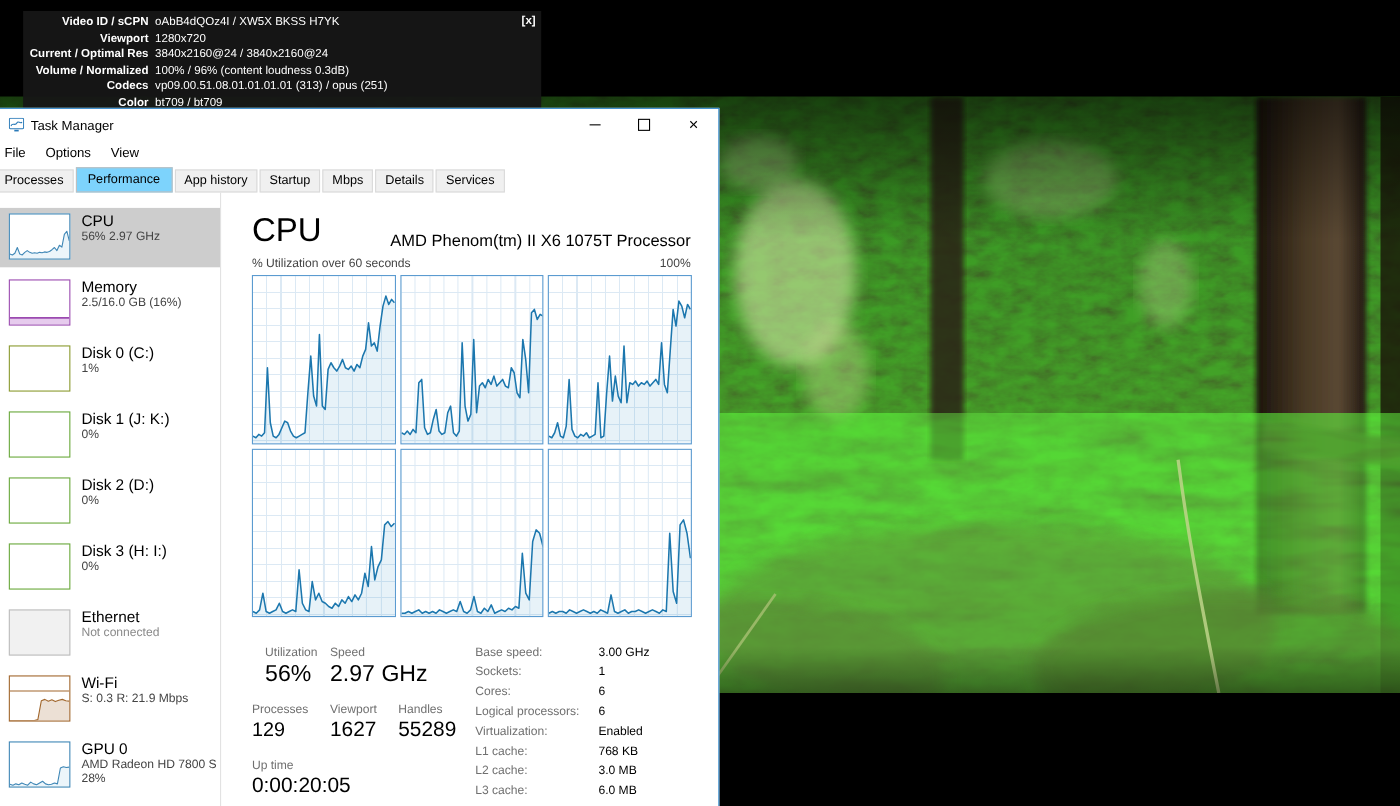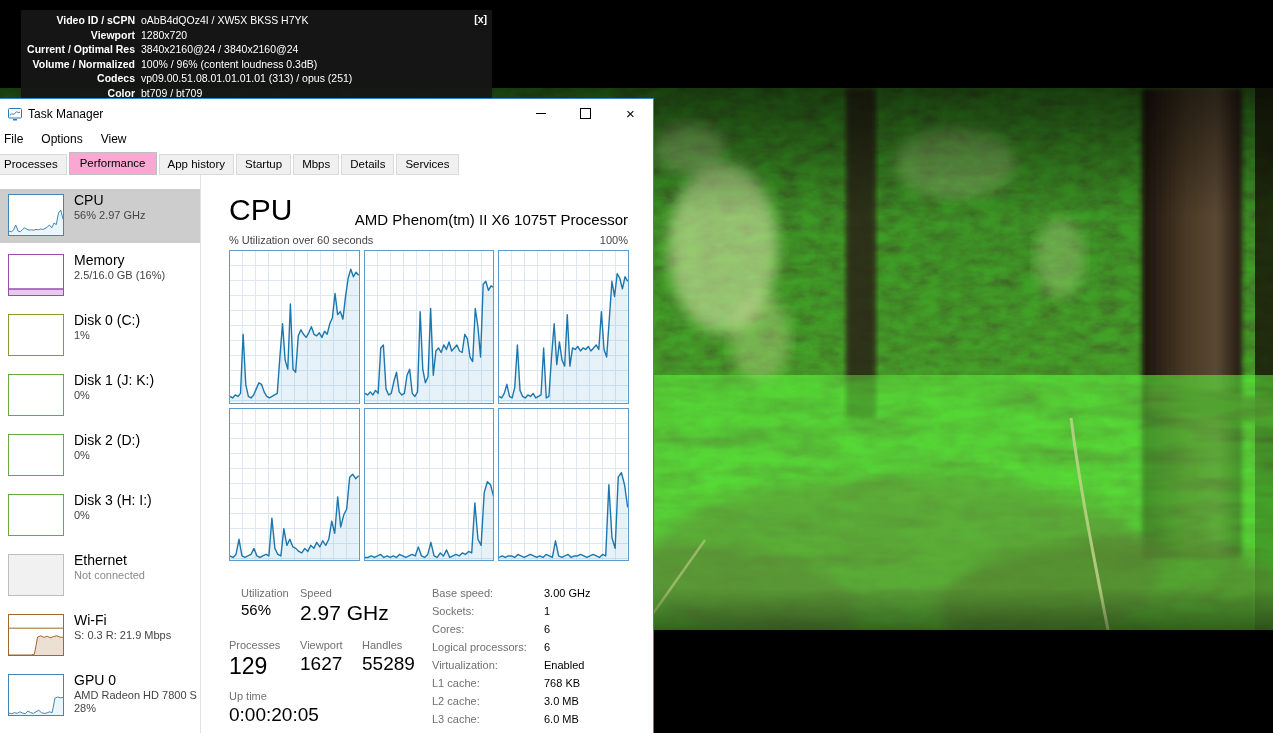--- a/index.html
+++ b/index.html
@@ -31,21 +31,21 @@
            display:flex;align-items:center;justify-content:center;font-family:inherit;}
   .glyph-min{width:10px;height:1px;background:#000;display:block;}
   .glyph-max{width:9px;height:9px;border:1px solid #000;display:block;}
   .glyph-close{font-size:15px;line-height:1;color:#000;}
 
   .menubar{height:22px;display:flex;align-items:center;font-size:12px;padding-left:0;}
   .menu-item{padding:2px 9px;cursor:default;}
 
   .tabbar{height:25px;display:flex;align-items:flex-end;font-size:11.5px;padding-left:0;}
   .tab{padding:3px 8px 4px;background:#f0f0f0;border:1px solid #d9d9d9;margin-right:2px;cursor:pointer;}
-  .tab.active{background:#f9a8d4;border-color:#bfbfbf;padding:4px 10px 5px;}
+  .tab.active{background:#7dd3fc;border-color:#bfbfbf;padding:4px 10px 5px;}
 
   .content{position:absolute;left:0;top:76px;right:0;bottom:0;}
   .sidebar{position:absolute;left:0;top:0;bottom:0;width:206px;border-right:1px solid #e2e2e2;
            padding-top:14px;box-sizing:border-box;overflow:hidden;}
   .side-item{position:relative;height:54px;margin-bottom:6px;cursor:pointer;}
   .side-item.selected{background:#cdcdcd;}
   .thumb{position:absolute;left:13px;top:5px;width:56px;height:42px;background:#fff;
          box-sizing:border-box;border:1px solid #888;}
   .thumb svg{position:absolute;left:0;top:0;width:100%;height:100%;}
   .side-text{position:absolute;left:79px;top:3px;white-space:nowrap;}
@@ -339,29 +339,29 @@
               <svg viewBox="0 0 100 100" preserveAspectRatio="none">
                 <polygon points="0,100 0.00,98.00 2.44,97.00 4.88,98.00 7.32,97.00 9.76,97.00 12.20,98.00 14.63,96.00 17.07,97.00 19.51,98.00 21.95,97.00 24.39,96.00 26.83,97.00 29.27,98.00 31.71,97.00 34.15,98.00 36.59,96.00 39.02,97.00 41.46,98.00 43.90,87.00 46.34,97.00 48.78,98.00 51.22,97.00 53.66,96.00 56.10,98.00 58.54,97.00 60.98,97.00 63.41,96.00 65.85,97.00 68.29,98.00 70.73,97.00 73.17,96.00 75.61,97.00 78.05,98.00 80.49,96.00 82.93,97.00 85.37,50.00 87.80,85.00 90.24,92.00 92.68,45.00 95.12,42.00 97.56,50.00 100.00,65.00 100,100" fill="rgba(17,125,187,0.10)" stroke="none"></polygon>
                 <polyline points="0.00,98.00 2.44,97.00 4.88,98.00 7.32,97.00 9.76,97.00 12.20,98.00 14.63,96.00 17.07,97.00 19.51,98.00 21.95,97.00 24.39,96.00 26.83,97.00 29.27,98.00 31.71,97.00 34.15,98.00 36.59,96.00 39.02,97.00 41.46,98.00 43.90,87.00 46.34,97.00 48.78,98.00 51.22,97.00 53.66,96.00 56.10,98.00 58.54,97.00 60.98,97.00 63.41,96.00 65.85,97.00 68.29,98.00 70.73,97.00 73.17,96.00 75.61,97.00 78.05,98.00 80.49,96.00 82.93,97.00 85.37,50.00 87.80,85.00 90.24,92.00 92.68,45.00 95.12,42.00 97.56,50.00 100.00,65.00" fill="none" stroke="#1c77ae" stroke-width="1.4" vector-effect="non-scaling-stroke" stroke-linejoin="round"></polyline>
               </svg>
             </div>
           </div>
         <div class="stats">
           <div id="statsLeft">
               <div class="sl-item" style="left: 12px; top: 0px;">
                 <div class="sl-label">Utilization</div>
-                <div class="sl-value" style="font-size: 15px;">56%</div>
+                <div class="sl-value" style="font-size: 21px;">56%</div>
               </div>
               <div class="sl-item" style="left: 71px; top: 0px;">
                 <div class="sl-label">Speed</div>
                 <div class="sl-value" style="font-size: 21px;">2.97 GHz</div>
               </div>
               <div class="sl-item" style="left: 0px; top: 52px;">
                 <div class="sl-label">Processes</div>
-                <div class="sl-value" style="font-size: 23px;">129</div>
+                <div class="sl-value" style="font-size: 18px;">129</div>
               </div>
               <div class="sl-item" style="left: 71px; top: 52px;">
                 <div class="sl-label">Viewport</div>
                 <div class="sl-value" style="font-size: 19px;">1627</div>
               </div>
               <div class="sl-item" style="left: 133px; top: 52px;">
                 <div class="sl-label">Handles</div>
                 <div class="sl-value" style="font-size: 19px;">55289</div>
               </div>
               <div class="sl-item" style="left: 0px; top: 103px;">

